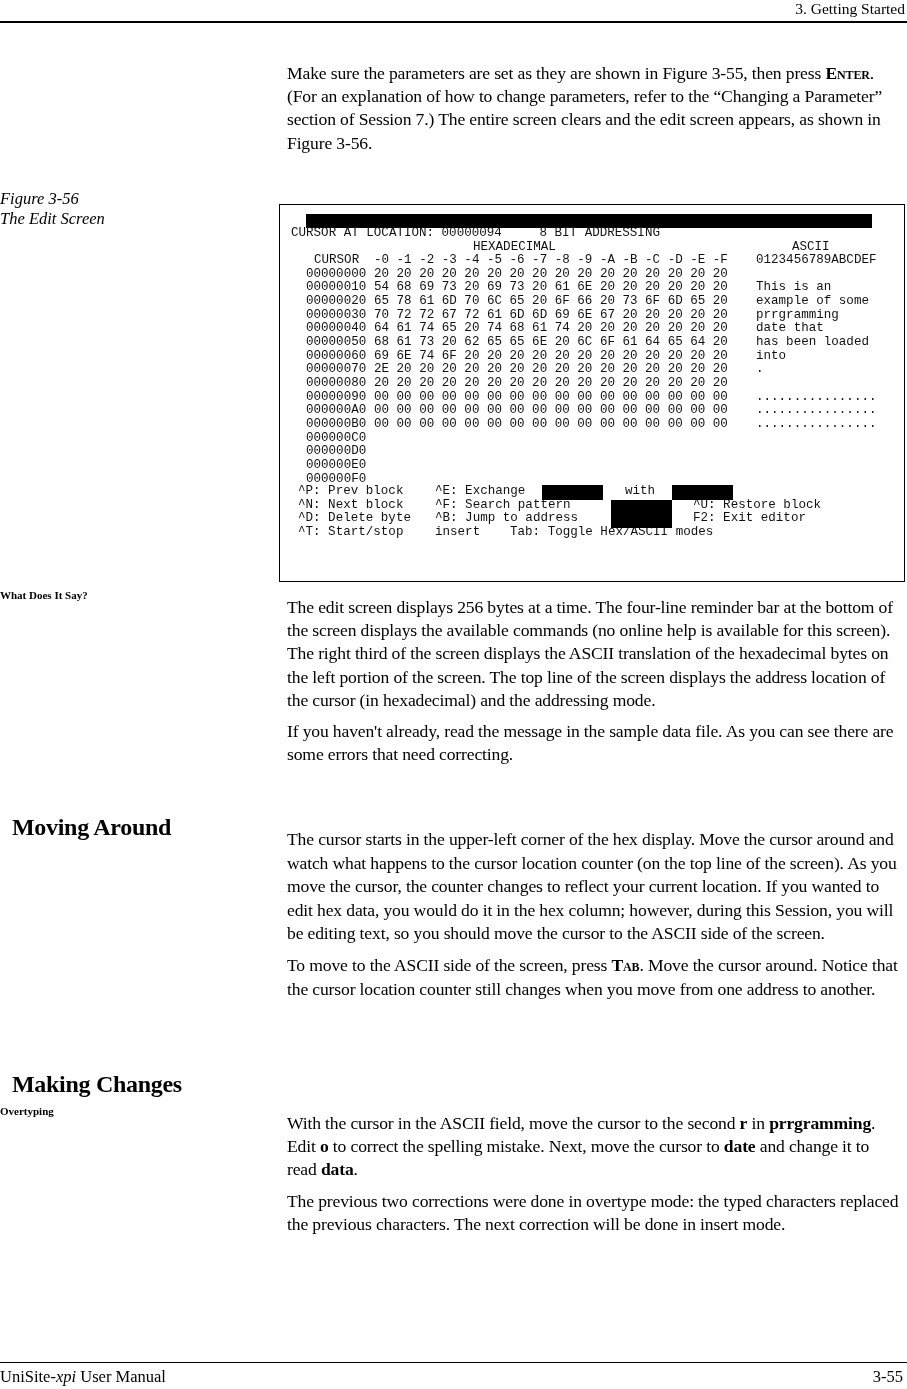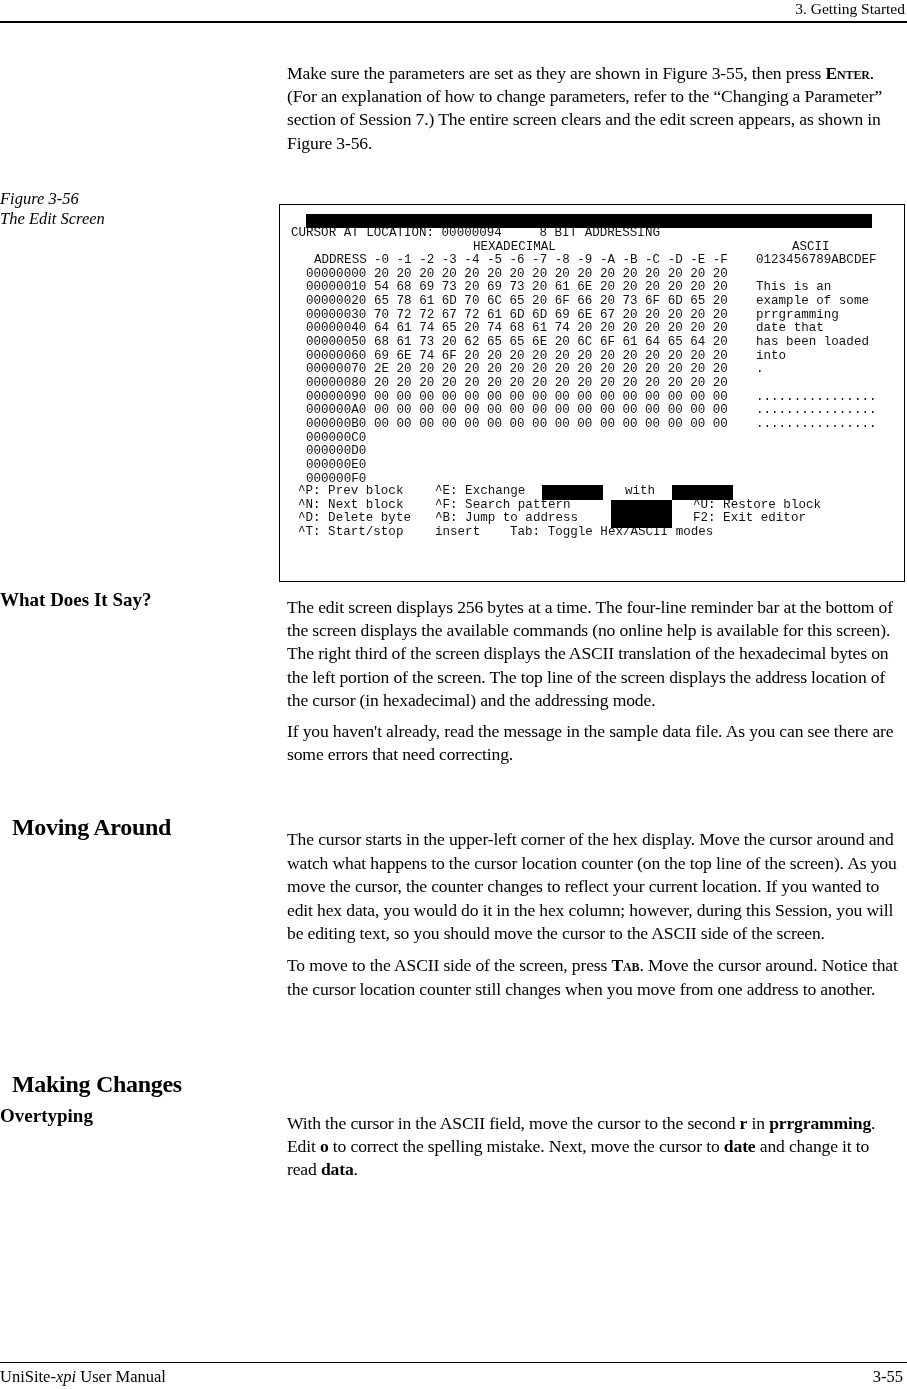--- a/index.html
+++ b/index.html
@@ -5,21 +5,21 @@
   html, body { margin: 0; padding: 0; background: #ffffff; }
   body { width: 907px; height: 1389px; position: relative; overflow: hidden;
          font-family: "Liberation Serif", "DejaVu Serif", serif; color: #000; }
   .abs { position: absolute; }
   .running-head { right: 2px; top: 0px; font-size: 15.5px; }
   .rule { left: 0; width: 907px; height: 1.5px; background: #000; }
   .body-text { left: 279px; width: 628px; font-size: 17.6px; line-height: 23.2px; letter-spacing: -0.15px; }
   .body-text p { margin: 8px; }
   .sc { font-variant: small-caps; font-weight: bold; }
   .caption { left: 0; top: 189px; font-style: italic; font-size: 16.5px; line-height: 20px; }
-  .side-head { left: 0; font-weight: bold; font-size: 19px; }
+  .side-head { left: 0; font-weight: bold; font-size: 11px; }
   .section-head { left: 0; font-weight: bold; font-size: 24px; letter-spacing: -0.3px; padding-left: 12px; }
   .figure-box { left: 279px; top: 192px; width: 626px; height: 378px; border: 1.3px solid #000; box-sizing: border-box; margin-top: 12px; }
   .term-bar { position: absolute; left: 26px; top: 9px; width: 566px; height: 14px; background: #000; }
   .term { position: absolute; left: 0; top: 0; font-family: "Liberation Mono", "DejaVu Sans Mono", monospace;
           font-size: 12.55px; line-height: 13.65px; white-space: pre; color: #111; }
   .term-line { position: absolute; left: 0; white-space: pre; height: 13.65px; }
   .mask { position: absolute; background: #000; }
   .footer-left { left: 0; top: 1367px; font-size: 16.5px; }
   .footer-right { right: 4px; top: 1367px; font-size: 16.5px; }
   b { font-weight: bold; }
@@ -38,21 +38,21 @@
   <div>Figure 3-56</div>
   <div>The Edit Screen</div>
 </div>
 
 <div class="abs figure-box">
   <div class="term-bar"></div>
   <div class="term" id="term">
     <div class="term-line" style="top:22px; left:11px;">CURSOR AT LOCATION: 00000094     8 BIT ADDRESSING</div>
     <div class="term-line" style="top:35.6px; left:193px;">HEXADECIMAL</div>
     <div class="term-line" style="top:35.6px; left:512px;">ASCII</div>
-    <div class="term-line" style="top:49.2px; left:34px;">ADDRESS</div>
+    <div class="term-line" style="top:49.2px; left:34px;">CURSOR</div>
     <div class="term-line" style="top:49.2px; left:94px;" id="hexcols">-0 -1 -2 -3 -4 -5 -6 -7 -8 -9 -A -B -C -D -E -F</div>
     <div class="term-line" style="top:49.2px; left:476px;">0123456789ABCDEF</div>
     <div id="rows"><div class="term-line" style="top: 62.8px; left: 26px;">00000000</div><div class="term-line" style="top: 62.8px; left: 94px;">20 20 20 20 20 20 20 20 20 20 20 20 20 20 20 20</div><div class="term-line" style="top: 62.8px; left: 476px;"></div><div class="term-line" style="top: 76.45px; left: 26px;">00000010</div><div class="term-line" style="top: 76.45px; left: 94px;">54 68 69 73 20 69 73 20 61 6E 20 20 20 20 20 20</div><div class="term-line" style="top: 76.45px; left: 476px;">This is an</div><div class="term-line" style="top: 90.1px; left: 26px;">00000020</div><div class="term-line" style="top: 90.1px; left: 94px;">65 78 61 6D 70 6C 65 20 6F 66 20 73 6F 6D 65 20</div><div class="term-line" style="top: 90.1px; left: 476px;">example of some</div><div class="term-line" style="top: 103.75px; left: 26px;">00000030</div><div class="term-line" style="top: 103.75px; left: 94px;">70 72 72 67 72 61 6D 6D 69 6E 67 20 20 20 20 20</div><div class="term-line" style="top: 103.75px; left: 476px;">prrgramming</div><div class="term-line" style="top: 117.4px; left: 26px;">00000040</div><div class="term-line" style="top: 117.4px; left: 94px;">64 61 74 65 20 74 68 61 74 20 20 20 20 20 20 20</div><div class="term-line" style="top: 117.4px; left: 476px;">date that</div><div class="term-line" style="top: 131.05px; left: 26px;">00000050</div><div class="term-line" style="top: 131.05px; left: 94px;">68 61 73 20 62 65 65 6E 20 6C 6F 61 64 65 64 20</div><div class="term-line" style="top: 131.05px; left: 476px;">has been loaded</div><div class="term-line" style="top: 144.7px; left: 26px;">00000060</div><div class="term-line" style="top: 144.7px; left: 94px;">69 6E 74 6F 20 20 20 20 20 20 20 20 20 20 20 20</div><div class="term-line" style="top: 144.7px; left: 476px;">into</div><div class="term-line" style="top: 158.35px; left: 26px;">00000070</div><div class="term-line" style="top: 158.35px; left: 94px;">2E 20 20 20 20 20 20 20 20 20 20 20 20 20 20 20</div><div class="term-line" style="top: 158.35px; left: 476px;">.</div><div class="term-line" style="top: 172px; left: 26px;">00000080</div><div class="term-line" style="top: 172px; left: 94px;">20 20 20 20 20 20 20 20 20 20 20 20 20 20 20 20</div><div class="term-line" style="top: 172px; left: 476px;"></div><div class="term-line" style="top: 185.65px; left: 26px;">00000090</div><div class="term-line" style="top: 185.65px; left: 94px;">00 00 00 00 00 00 00 00 00 00 00 00 00 00 00 00</div><div class="term-line" style="top: 185.65px; left: 476px;">................</div><div class="term-line" style="top: 199.3px; left: 26px;">000000A0</div><div class="term-line" style="top: 199.3px; left: 94px;">00 00 00 00 00 00 00 00 00 00 00 00 00 00 00 00</div><div class="term-line" style="top: 199.3px; left: 476px;">................</div><div class="term-line" style="top: 212.95px; left: 26px;">000000B0</div><div class="term-line" style="top: 212.95px; left: 94px;">00 00 00 00 00 00 00 00 00 00 00 00 00 00 00 00</div><div class="term-line" style="top: 212.95px; left: 476px;">................</div><div class="term-line" style="top: 226.6px; left: 26px;">000000C0</div><div class="term-line" style="top: 226.6px; left: 94px;"></div><div class="term-line" style="top: 226.6px; left: 476px;"></div><div class="term-line" style="top: 240.25px; left: 26px;">000000D0</div><div class="term-line" style="top: 240.25px; left: 94px;"></div><div class="term-line" style="top: 240.25px; left: 476px;"></div><div class="term-line" style="top: 253.9px; left: 26px;">000000E0</div><div class="term-line" style="top: 253.9px; left: 94px;"></div><div class="term-line" style="top: 253.9px; left: 476px;"></div><div class="term-line" style="top: 267.55px; left: 26px;">000000F0</div><div class="term-line" style="top: 267.55px; left: 94px;"></div><div class="term-line" style="top: 267.55px; left: 476px;"></div></div>
 
     
     <div class="term-line" style="top:280px; left:18px;">^P: Prev block</div>
     <div class="term-line" style="top:293.6px; left:18px;">^N: Next block</div>
     <div class="term-line" style="top:307.2px; left:18px;">^D: Delete byte</div>
     <div class="term-line" style="top:320.8px; left:18px;">^T: Start/stop</div>
 
@@ -80,17 +80,18 @@
 <div class="abs section-head" style="top:814px;">Moving Around</div>
 <div class="abs body-text" style="top:820px; line-height:23.6px;">
   <p>The cursor starts in the upper-left corner of the hex display. Move the cursor around and watch what happens to the cursor location counter (on the top line of the screen). As you move the cursor, the counter changes to reflect your current location. If you wanted to edit hex data, you would do it in the hex column; however, during this Session, you will be editing text, so you should move the cursor to the ASCII side of the screen.</p>
   <p style="margin-top:7px;"><span>To move to the ASCII side of the screen, press </span><span class="sc">Tab</span><span>. Move the cursor around. Notice that the cursor location counter still changes when you move from one address to another.</span></p>
 </div>
 
 <div class="abs section-head" style="top:1071px;">Making Changes</div>
 <div class="abs side-head" style="top:1105px;">Overtyping</div>
 <div class="abs body-text" style="top:1104px;">
   <p id="overtyping-p1"><span>With the cursor in the ASCII field, move the cursor to the second </span><b>r</b><span> in </span><b>prrgramming</b><span>. Edit </span><b>o</b><span> to correct the spelling mistake. Next, move the cursor to </span><b>date</b><span> and change it to read </span><b>data</b><span>.</span></p>
+  <p style="margin-top:7px;">The previous two corrections were done in overtype mode: the typed characters replaced the previous characters. The next correction will be done in insert mode.</p>
 </div>
 
 <div class="abs rule" style="top:1362px; height:1.2px;"></div>
 <div class="abs footer-left"><span>UniSite-</span><i>xpi</i><span> User Manual</span></div>
 <div class="abs footer-right">3-55</div>
 
 </body></html>

